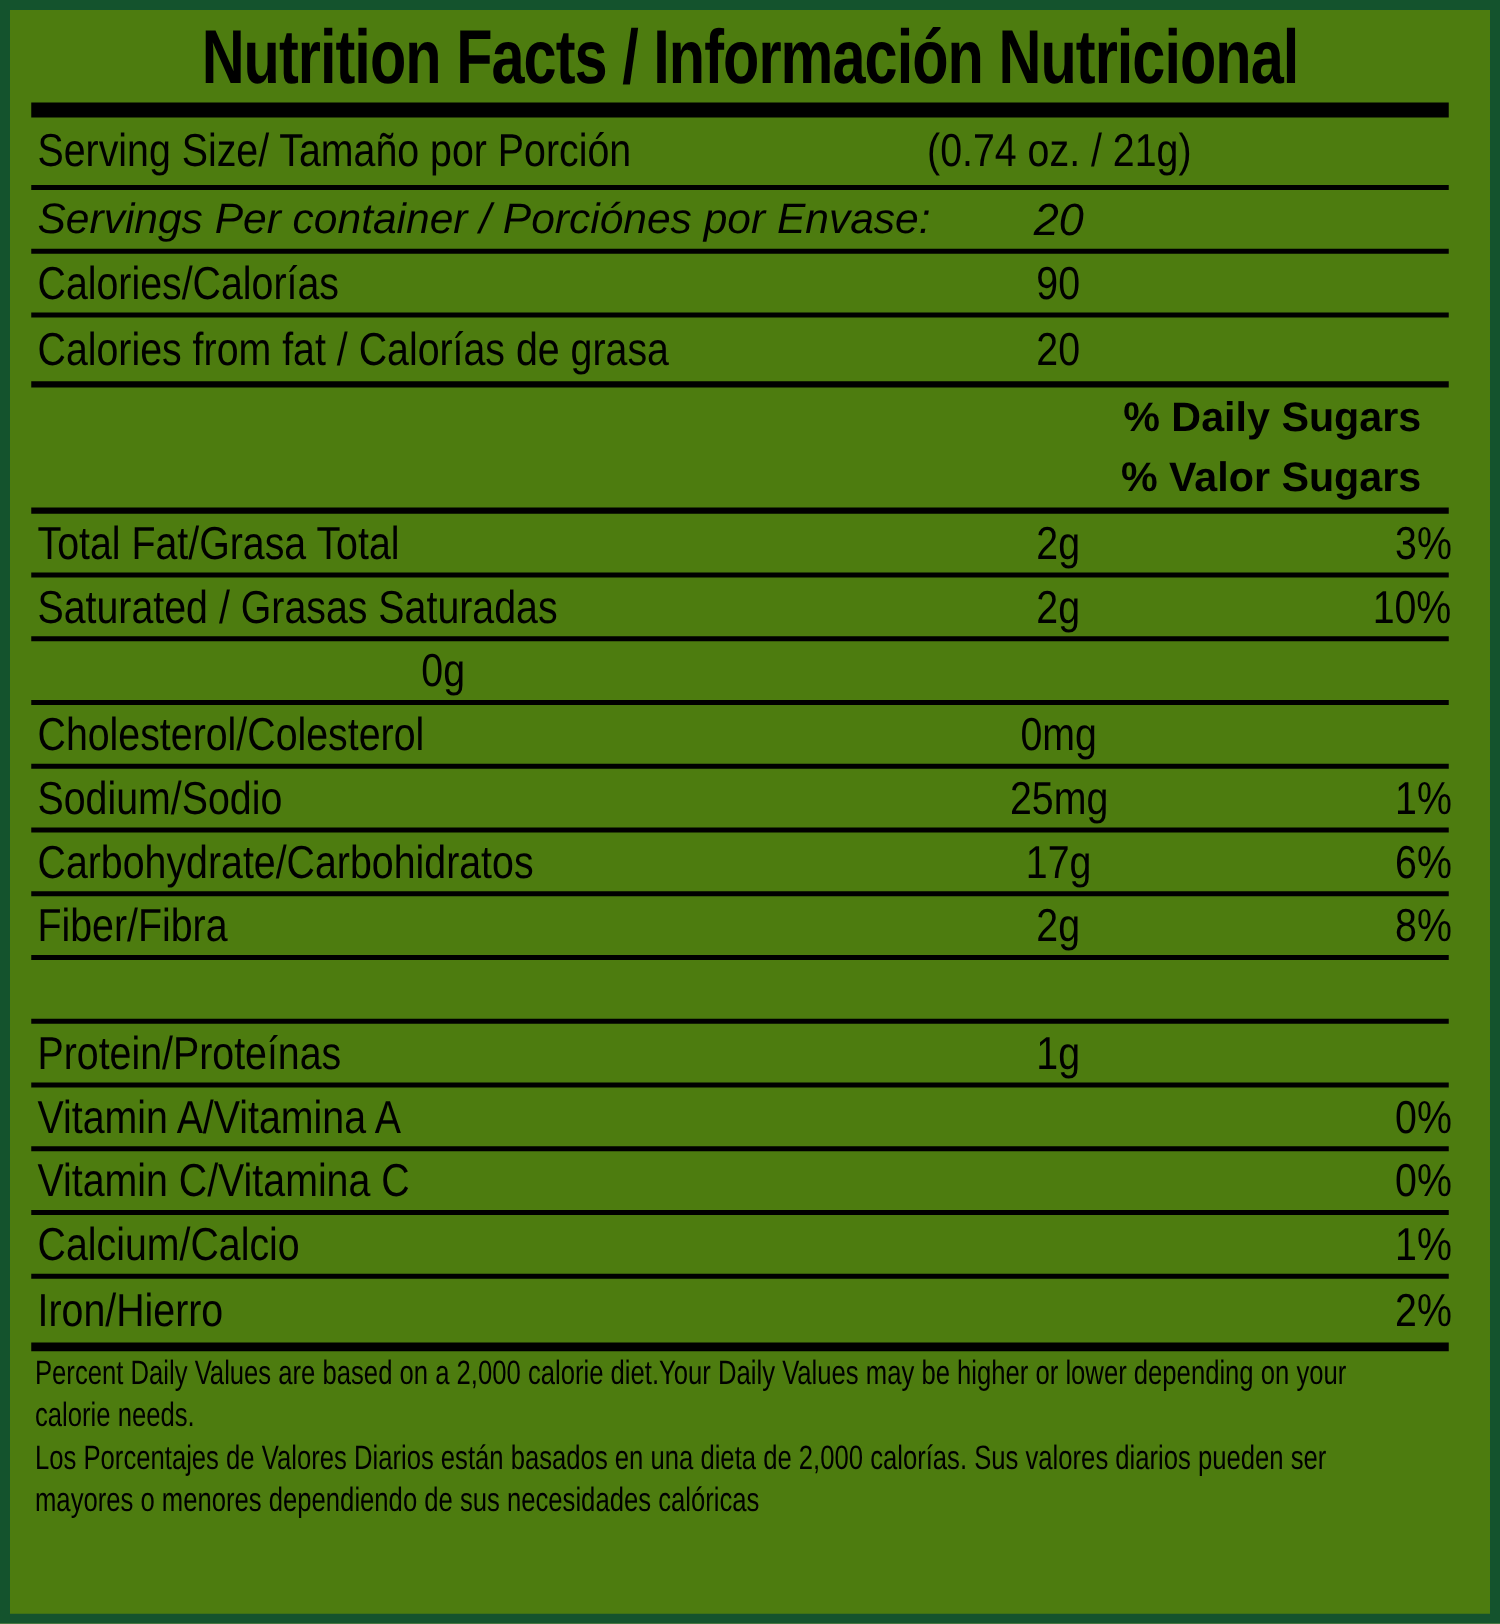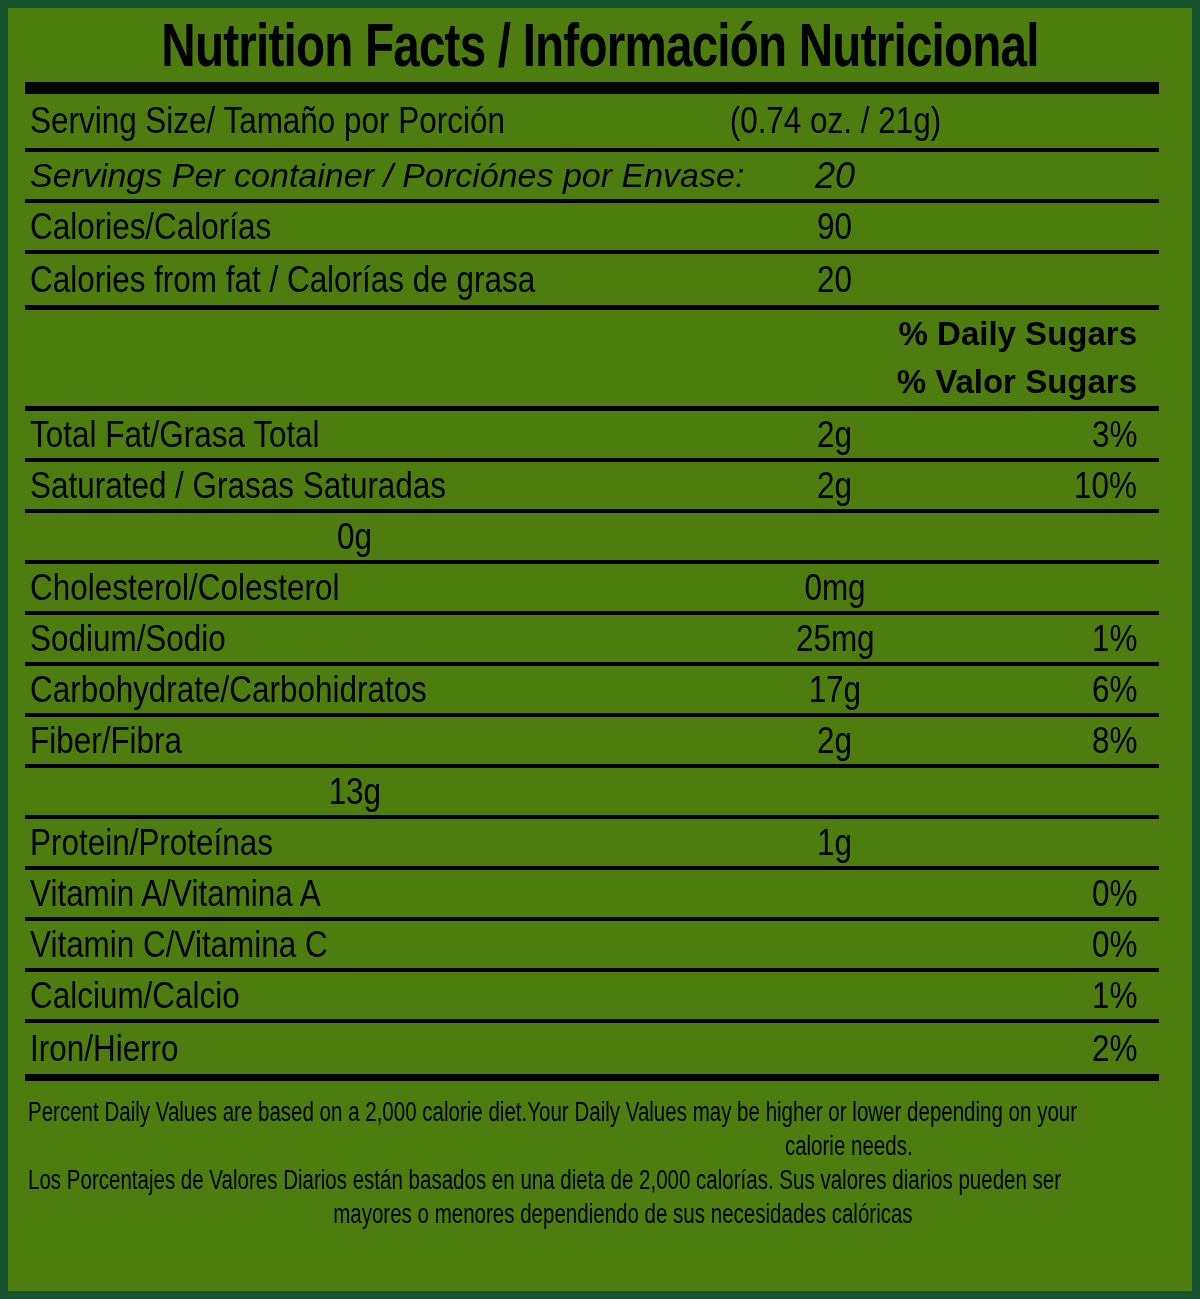--- a/index.html
+++ b/index.html
@@ -22,20 +22,21 @@
     transform:translate(-50%,-50%) scaleX(0.78);
   }
   .thick-bar { margin-left:17px; width:1134px; height:12px; background:#000; }
 
   
   .row {
     margin-left:17px; width:1134px; box-sizing:border-box;
     border-bottom:4px solid #000;
     display:grid; grid-template-columns:660px 300px 174px;
     align-items:center;
+    gap:12px;
   }
   .row.h54{height:58px}.row.h51{height:51px}.row.h52{height:52px}.row.h56{height:56px}
   .b5{border-bottom-width:5px}
   .b7{border-bottom-width:7px}
   .c1{display:flex; justify-content:flex-start; padding-left:5px; overflow:visible;}
   .c2{display:flex; justify-content:center;}
   .c3{display:flex; justify-content:flex-end; padding-right:22px;}
   .t{ display:inline-block; white-space:nowrap; font-size:37px; transform:scaleX(0.85); }
   .c1 .t{transform-origin:0 50%}
   .c2 .t{transform-origin:50% 50%}
@@ -49,21 +50,21 @@
 
   
   .dv-row {
     margin-left:17px; width:1134px; box-sizing:border-box; height:48px;
     display:flex; justify-content:flex-end; align-items:center; padding-right:22px;
   }
   .dv-row.ruled{ border-bottom:5px solid #000; height:53px; }
   .dv-row .t{ transform:none; font-size:33px; font-weight:bold; }
 
   
-  .footnotes { padding:14px 0 0 20px;text-align:right; }
+  .footnotes { padding:0 0 0 20px; }
   .footnotes p {
     margin:0; font-size:27px; line-height:34px;
     white-space:pre; transform:scaleX(0.76); transform-origin:0 0;
   }
 </style>
 </head>
 <body>
 
 <div class="label-box">
 
@@ -195,23 +196,20 @@
       </div>
     <div class="c2">
         <span class="t">2g</span>
       </div>
     <div class="c3">
         <span class="t">8%</span>
       </div>
   </div>
 
   <div class="row h51">
-    <div class="c2">
-        <span class="t">13g</span>
-      </div>
     <div class="c3">
         <span class="t"></span>
       </div>
   </div>
 
   <div class="row h51">
     <div class="c1">
         <span class="t">Protein/Proteínas</span>
       </div>
     <div class="c2">

